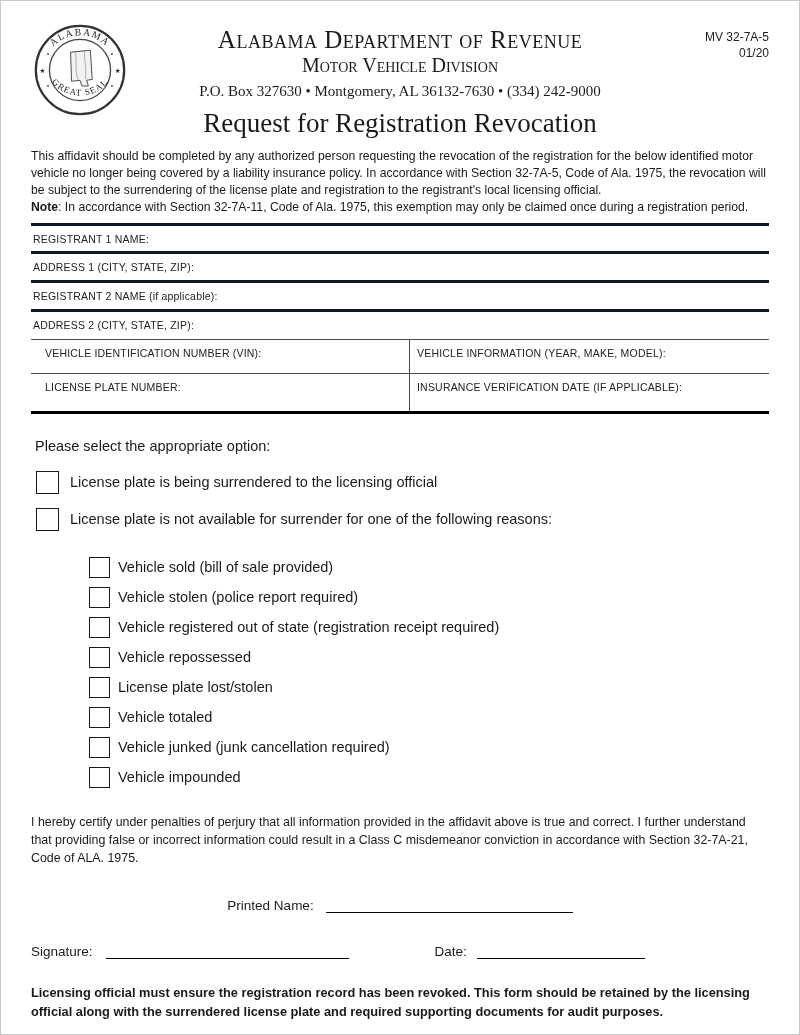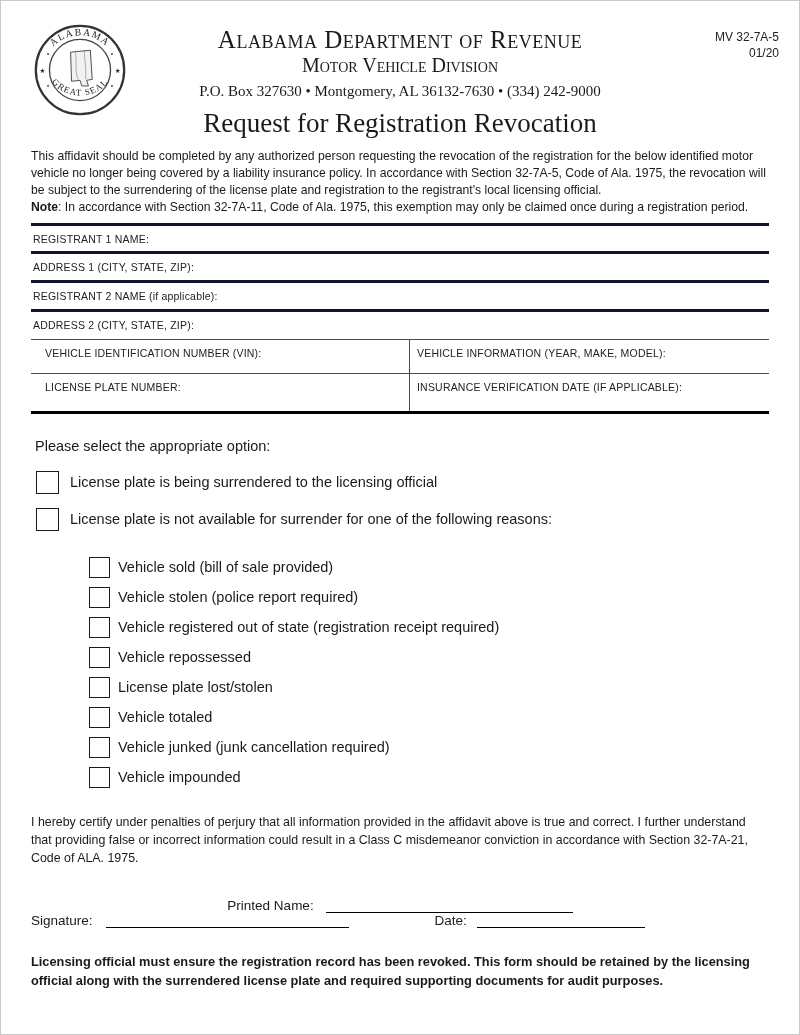--- a/index.html
+++ b/index.html
@@ -4,21 +4,21 @@
 <style>
   html,body{margin:0;padding:0;background:#e9e9e9;}
   .page{
     width:800px;height:1035px;margin:0 auto;background:#ffffff;
     border:1px solid #c9c9c9;box-sizing:border-box;position:relative;
     font-family:"Liberation Sans", sans-serif;color:#1a1a1a;overflow:hidden;
   }
   
   .header{position:relative;padding-top:26px;}
   .seal{position:absolute;left:32px;top:22px;width:94px;height:94px;}
-  .form-no{position:absolute;right:20px;top:28px;text-align:right;font-size:12px;line-height:1.35;color:#222;}
+  .form-no{position:absolute;right:30px;top:28px;text-align:right;font-size:12px;line-height:1.35;color:#222;}
   .agency{text-align:center;font-family:"Liberation Serif", serif;font-variant:small-caps;font-size:25px;letter-spacing:.5px;line-height:1.05;}
   .division{text-align:center;font-family:"Liberation Serif", serif;font-variant:small-caps;font-size:20px;line-height:1.1;margin-top:1px;}
   .addr{text-align:center;font-family:"Liberation Serif", serif;font-size:15px;margin-top:7px;}
   .form-title{text-align:center;font-family:"Liberation Serif", serif;font-size:27px;font-weight:normal;margin:8px 0 0 0;}
   
   .intro{margin:9px 30px 0 30px;font-size:12.2px;line-height:1.38;}
   .u{}
   .b{font-weight:bold;}
   
   .fields{margin:7px 30px 0 30px;border-bottom:3px solid #000;}
@@ -39,21 +39,21 @@
   .cb.sub{width:21px;height:21px;margin-right:8px;}
   .opt-label{font-size:14.5px;}
   .reasons{margin:26px 0 0 58px;}
   .reason-row{display:flex;align-items:center;margin-bottom:9px;}
   .doc-note{font-size:12.2px;margin:12px 0 0 1px;}
   
   .cert{margin:26px 30px 0 30px;font-size:12.4px;line-height:1.45;}
   
   .sig-row{margin:0 30px;display:flex;align-items:flex-end;font-size:13.5px;}
   .sig-row.printed{margin-top:30px;justify-content:center;}
-  .sig-row.signline{}
+  .sig-row.signline{margin-top:31px;}
   .sig-label{flex:0 0 auto;}
   .sig-line{display:inline-block;border-bottom:1.5px solid #000;height:14px;}
   .w250{width:247px;margin-left:12px;}
   .w240{width:243px;margin-left:13px;}
   .w180{width:168px;margin-left:10px;}
   .date-gap{margin-left:86px;}
   
   .footer{margin:24px 30px 0 30px;font-size:12.8px;font-weight:bold;line-height:1.5;}
 </style>
 </head>

